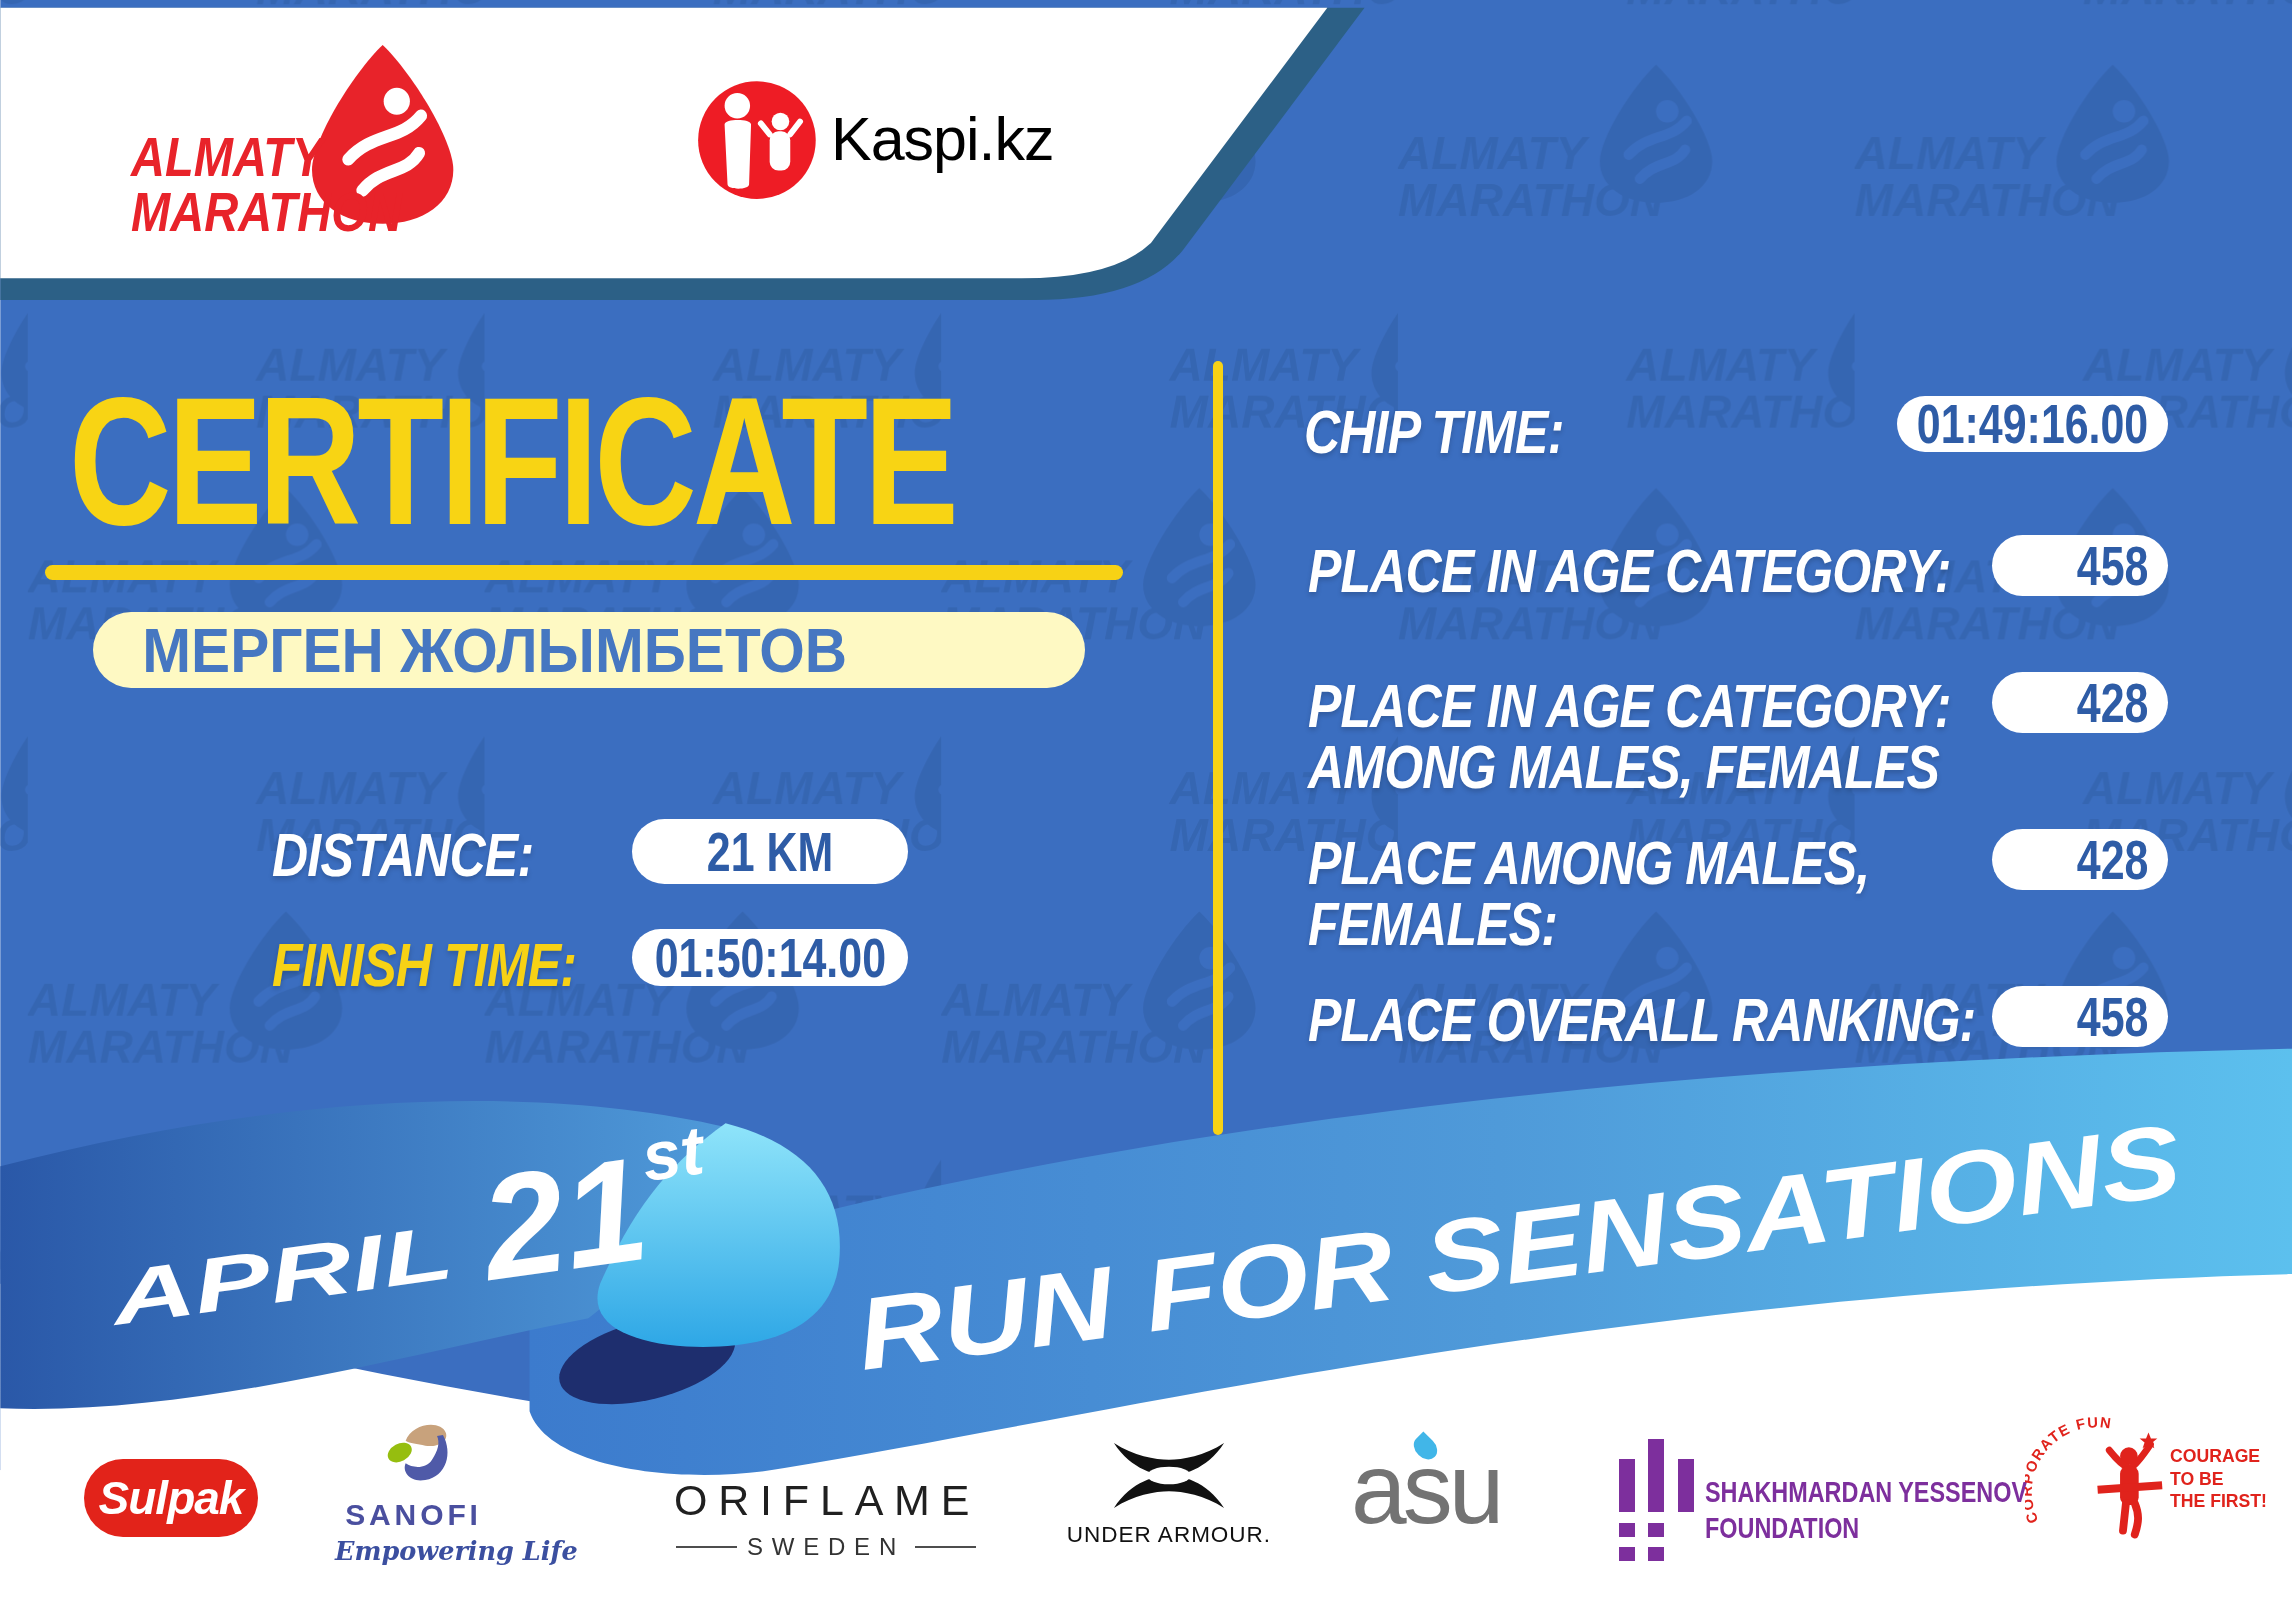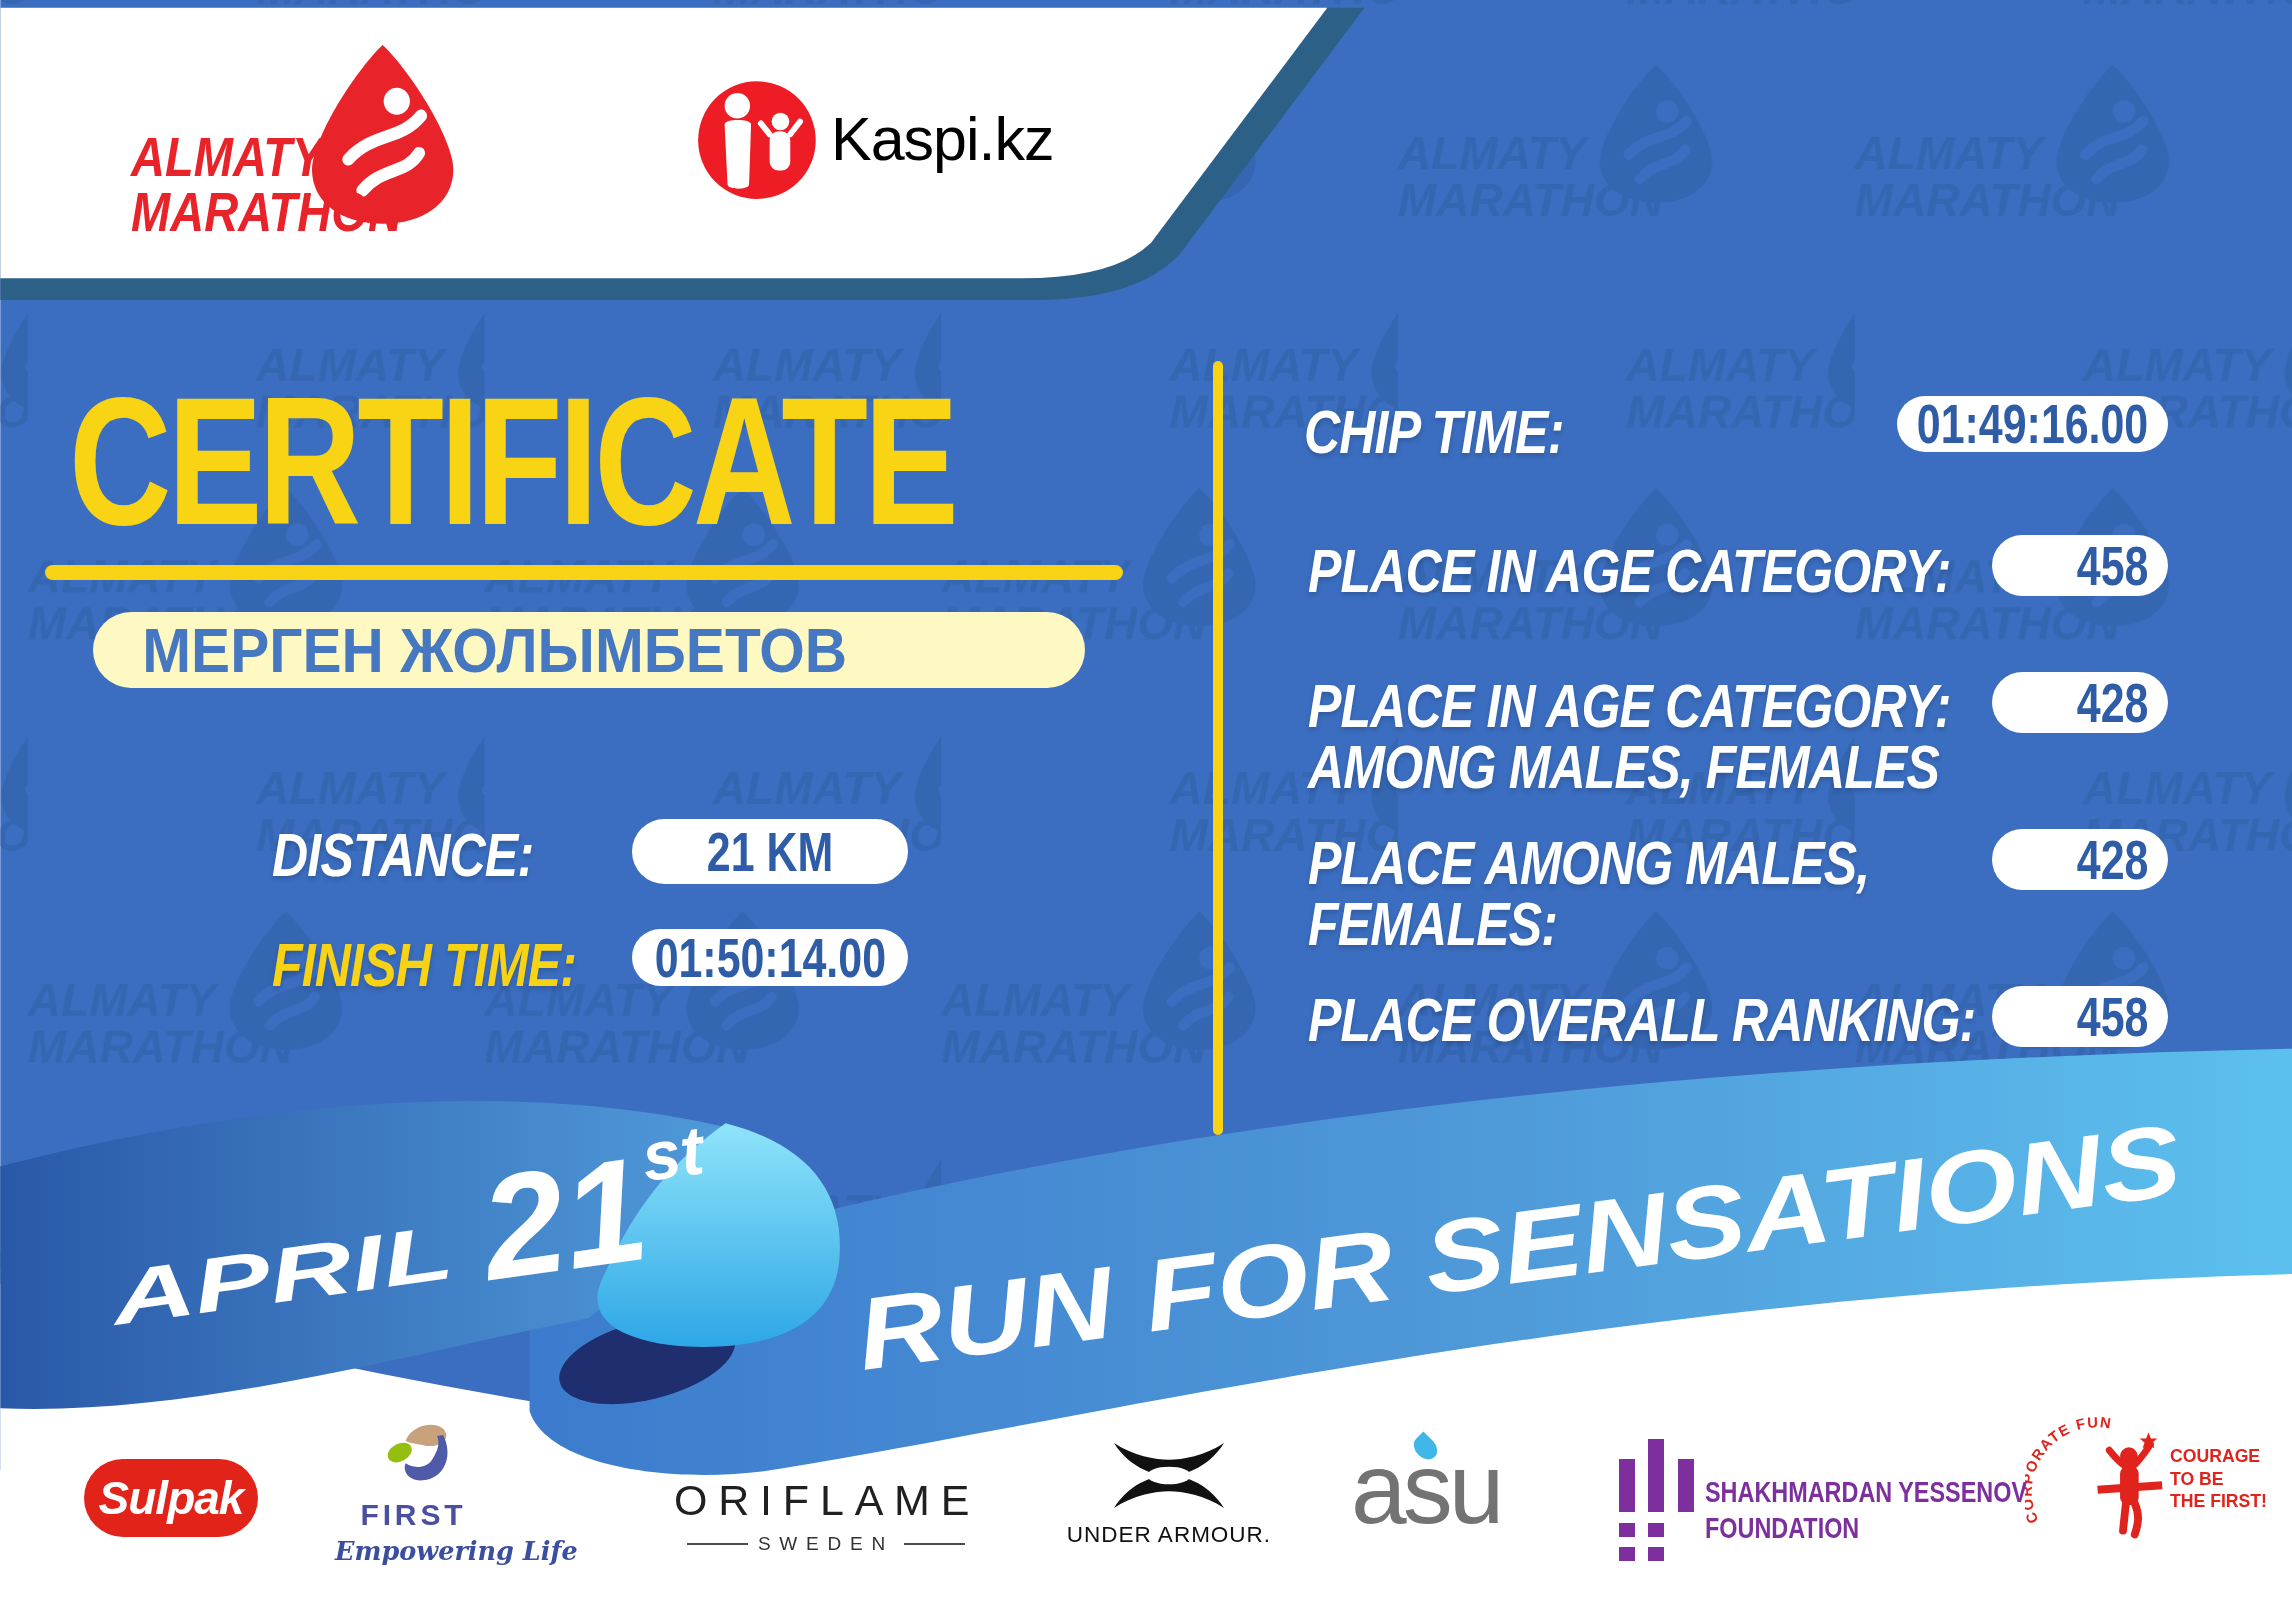--- a/index.html
+++ b/index.html
@@ -62,21 +62,21 @@
     border-radius:39px;display:flex;align-items:center;justify-content:center;
   }
   .sulpak span{font-style:italic;font-weight:900;font-size:46px;color:#fff;letter-spacing:-1px;}
   .sanofi{position:absolute;left:335px;top:1419px;width:157px;text-align:center;}
   .sanofi .nm{display:block;font-weight:700;font-size:30px;letter-spacing:3.9px;color:#4a4f9f;margin-top:2px;}
   .sanofi .tg{display:block;font-family:"DejaVu Serif",serif;font-style:italic;font-weight:700;font-size:25.5px;color:#3b4fa0;margin-top:3.9px;white-space:nowrap;}
   .oriflame{position:absolute;left:674px;top:1476px;width:304px;text-align:center;color:#202020;}
   .oriflame .nm{display:block;font-weight:400;font-size:43px;letter-spacing:10.8px;}
   .oriflame .sw{display:flex;align-items:center;justify-content:center;gap:9.8px;margin-top:7.8px;}
   .oriflame .sw i{display:block;width:61px;height:2px;background:#4d4d4d;}
-  .oriflame .sw span{font-weight:400;font-size:19px;letter-spacing:8.8px;color:#333;}
+  .oriflame .sw span{font-weight:400;font-size:24px;letter-spacing:8.8px;color:#333;}
   .ua{position:absolute;left:1064px;top:1439px;width:210px;text-align:center;}
   .ua .wm{display:block;font-weight:400;font-size:22.5px;letter-spacing:1px;color:#111;margin-top:5.9px;white-space:nowrap;}
   .asu{position:absolute;left:1351px;top:1429px;width:167px;height:137px;}
   .asu .txt{font-weight:400;font-size:100px;line-height:118px;color:#737373;letter-spacing:-3.9px;}
   .asu .drop{
     position:absolute;left:65px;top:5.9px;width:19.6px;height:25.5px;background:#41b6e8;
     border-radius:50% 50% 50% 0;transform:rotate(135deg);
   }
   .yes-icon{position:absolute;left:1619px;top:1439px;width:78px;height:122px;}
   .yes-icon i{position:absolute;background:#7d2f9d;}
@@ -233,21 +233,21 @@
   </div>
 
   <div class="sanofi">
     <svg width="157" height="73" viewBox="0 0 160 74">
       <g transform="translate(44,0)">
         <path d="M28,22 C34,4 64,0 69,14 C72,24 58,29 48,27 C40,25 32,25 28,22 Z" fill="#c8a27c"></path>
         <ellipse cx="22" cy="34" rx="13" ry="9" transform="rotate(-28 22 34)" fill="#96be0f"></ellipse>
         <path d="M66,16 C76,34 70,58 48,62 C33,65 24,54 28,45 C35,50 49,51 55,41 C61,32 63,24 60,17 Z" fill="#4f5aa8"></path>
       </g>
     </svg>
-    <span class="nm">FIRST</span>
+    <span class="nm">SANOFI</span>
     <span class="tg">Empowering Life</span>
   </div>
 
   <div class="oriflame">
     <span class="nm">ORIFLAME</span>
     <span class="sw">
       <i></i>
       <span>SWEDEN</span>
       <i></i>
     </span>

